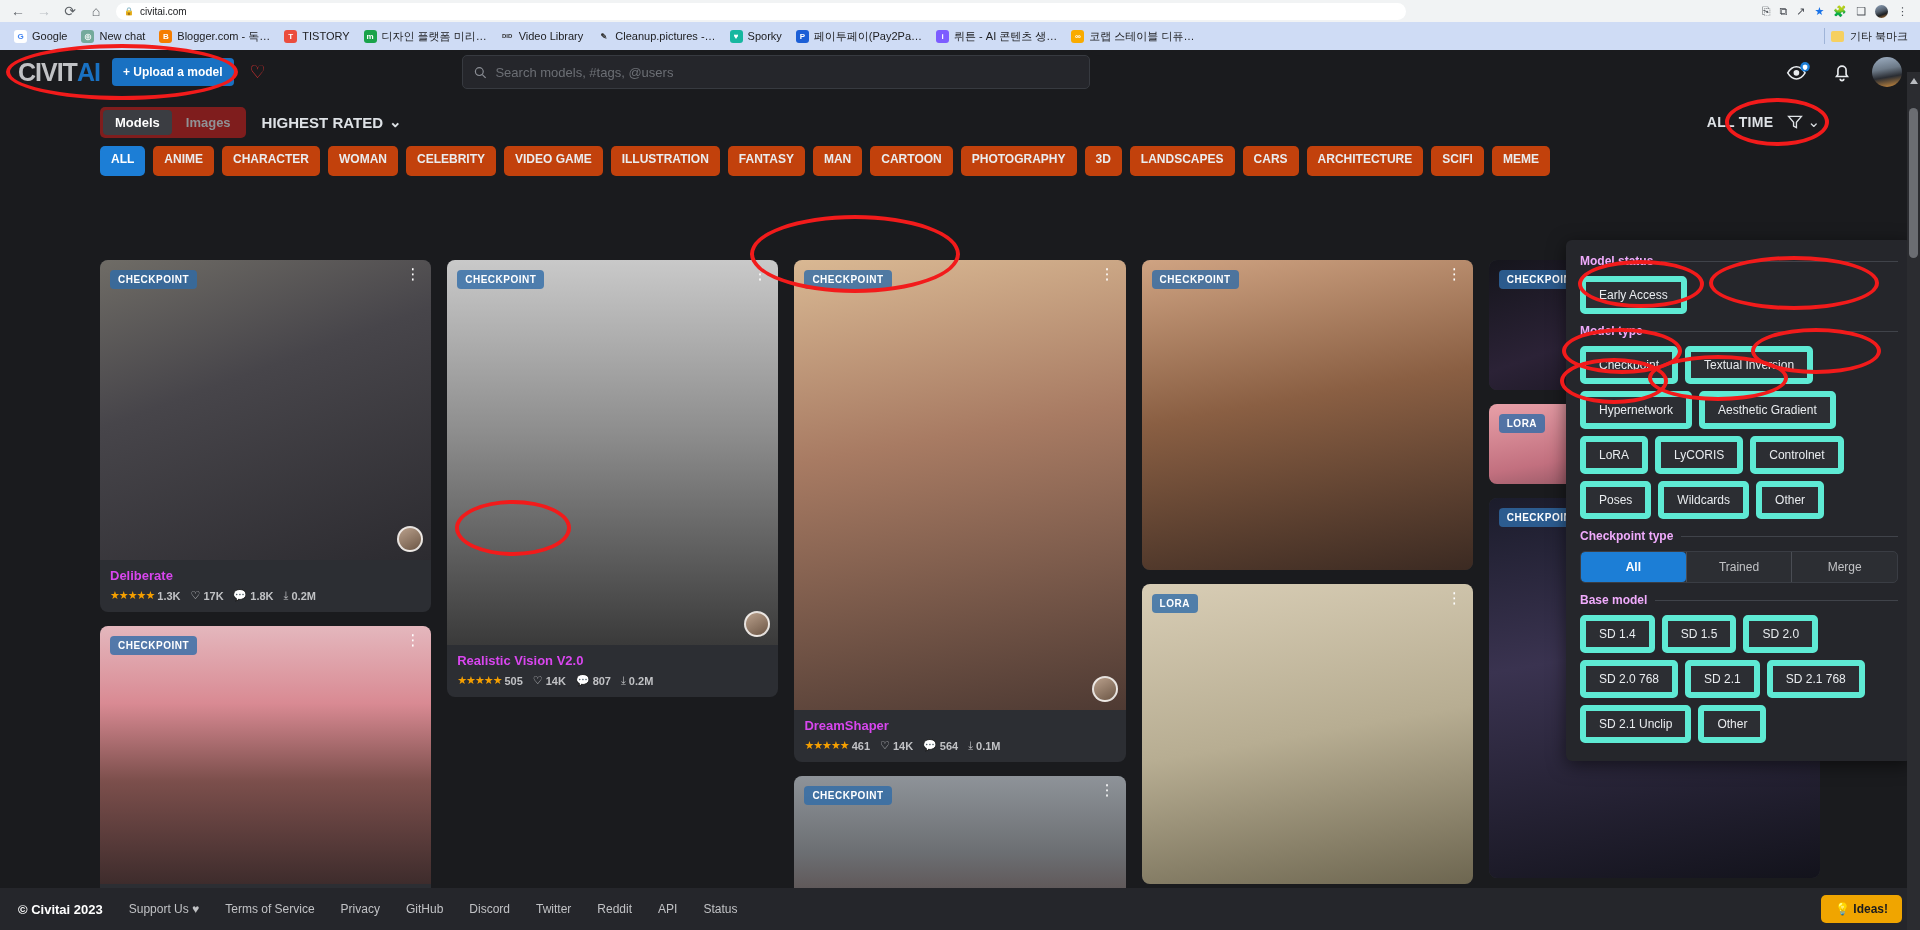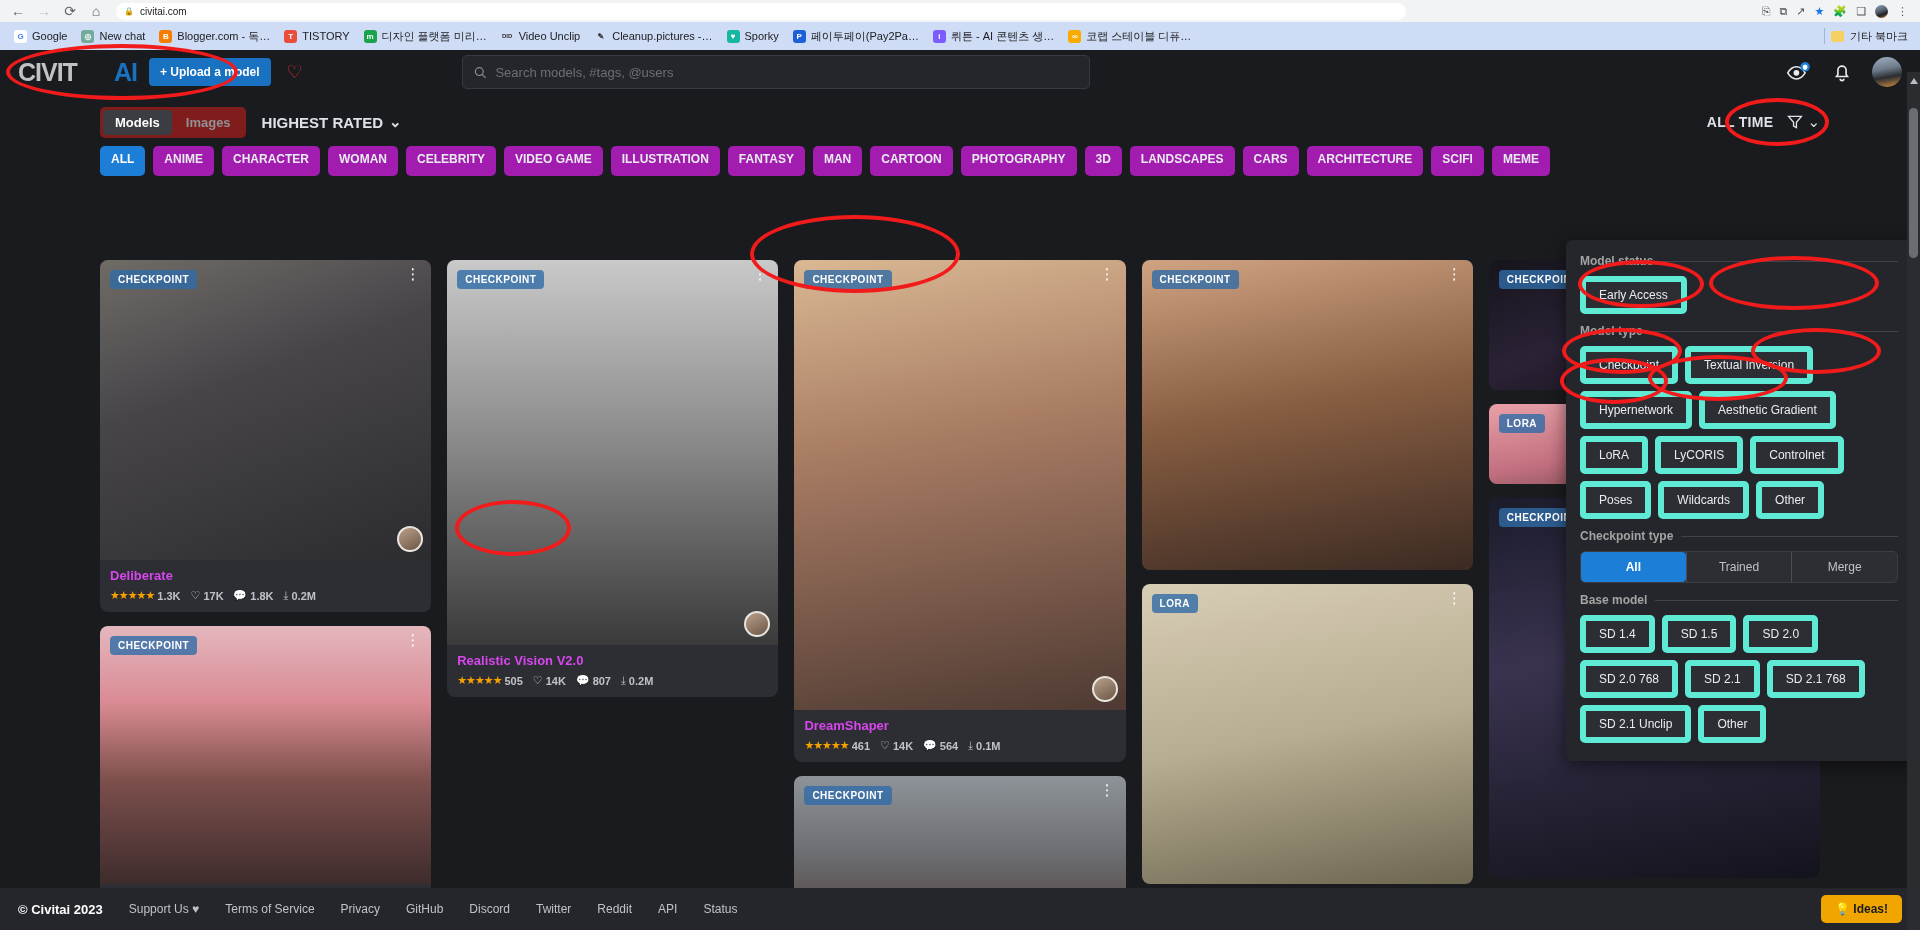--- a/index.html
+++ b/index.html
@@ -44,21 +44,21 @@
   .bm-right { margin-left: auto; display:flex; align-items:center; gap:6px; padding-right:4px;justify-content:center;}
   .bm-sep { width:1px; height:16px; background:#9fb4d8; }
   .folder { width:13px;height:11px;background:#f6d060;border-radius:2px 2px 2px 2px; }
 
   
   .page { position: relative; height: 880px; background: #1a1b1e; }
   .civ-header {
     height: 44px; background: #1a1b1e; display: flex; align-items: center;
     padding: 0 18px; position: relative;
   }
-  .logo { font-size: 25px; font-weight: 800; letter-spacing: -1px; display:flex;gap:37px; }
+  .logo { font-size: 25px; font-weight: 800; letter-spacing: -1px; display:flex; }
   .logo .c1 { color: #c1c2c5; } .logo .c2 { color: #1971c2; }
   .upload-btn {
     background: #1971c2; color: #fff; font-size: 12px; font-weight: 700;
     border-radius: 4px; padding: 7px 11px; margin-left: 12px; cursor: pointer;
     white-space: nowrap;
   }
   .heart-ico { margin-left: 16px; color: #e03131; font-size: 18px; }
   .search-wrap {
     position: absolute; left: 462px; width: 628px; height: 34px;
     background: #25262b; border: 1px solid #373a40; border-radius: 5px;
@@ -80,21 +80,21 @@
   .seg { background: #7f1d1d; border-radius: 5px; padding: 3px; display: flex; gap: 2px;}
   .seg div { font-size: 13px; font-weight: 700; color: #909296; padding: 5px 12px; border-radius: 4px; cursor: pointer;}
   .seg div.active { background: #3b3d42; color: #fff; }
   .sort { margin-left: 16px; font-size: 15px; font-weight: 700; color: #dee2e6; display:flex; align-items:center; gap:6px; cursor:pointer;}
   .period { margin-left: auto; font-size: 14px; font-weight: 700; color: #dee2e6; letter-spacing:.3px;}
   .filter-ico { margin-left: 14px; color: #dee2e6; font-size: 15px; display:flex; align-items:center; gap:4px; cursor:pointer;}
 
   
   .chips { display: flex; gap: 8px; padding: 6px 0 0 100px; overflow: hidden; height: 36px;}
   .chip {
-    background: #a21caf; color: #e9ecef; font-size: 12px; font-weight: 700;
+    background: #c2410c; color: #e9ecef; font-size: 12px; font-weight: 700;
     padding: 6px 11px; border-radius: 5px; white-space: nowrap; cursor: pointer;
   }
   .chip.active { background: #1c7ed6; color: #fff; }
 
   
   .grid {
     position: absolute; top: 210px; left: 100px; right: 100px; bottom: 0;
     column-count: 5; column-gap: 16px;
   }
   .card {
@@ -131,21 +131,21 @@
   .img-pink { background: linear-gradient(170deg,#e8a0a8,#c2707f 50%,#5d3a44); }
 
   
   .filter-panel {
     position: absolute; top: 190px; right: 8px; width: 346px;
     background: #25262b; border-radius: 6px; padding: 12px 14px 18px 14px;
     box-shadow: 0 4px 18px #0008; z-index: 30;
   }
   .fp-sec { display: flex; align-items: center; gap: 8px; margin: 10px 0 8px 0; }
   .fp-sec:first-child { margin-top: 2px; }
-  .fp-sec span { font-size: 12px; font-weight: 700; color: #a3a3a3; white-space: nowrap;}
+  .fp-sec span { font-size: 12px; font-weight: 700; color: #f0abfc; white-space: nowrap;}
   .fp-sec .rule { flex: 1; height: 1px; background: #40434a; }
   .fp-chips { display: flex; flex-wrap: wrap; gap: 7px; }
   .fp-chip {
     background: #2c2e33; border: 6px solid #5eead4; color: #e9ecef;
     font-size: 12px; padding: 6px 13px; border-radius: 5px; cursor: pointer;
   }
   .fp-seg {
     display: flex; background: #2c2e33; border: 1px solid #3a3d44; border-radius: 5px; overflow: hidden;
   }
   .fp-seg div { flex: 1; text-align: center; font-size: 12px; color: #c1c2c5; padding: 8px 0; cursor: pointer;}
@@ -215,21 +215,21 @@
     <div class="bm">
       <span class="fav" style="background:#eb4d3d;color:#ffffff;font-size:8px">T</span>
       <span>TISTORY</span>
     </div>
     <div class="bm">
       <span class="fav" style="background:#1aa34a;color:#ffffff;font-size:8px">m</span>
       <span>디자인 플랫폼 미리…</span>
     </div>
     <div class="bm">
       <span class="fav" style="background:#cfdcf5;color:#333333;font-size:6px">DID</span>
-      <span>Video Unclip</span>
+      <span>Video Library</span>
     </div>
     <div class="bm">
       <span class="fav" style="background:#cfdcf5;color:#333333;font-size:8px">✎</span>
       <span>Cleanup.pictures -…</span>
     </div>
     <div class="bm">
       <span class="fav" style="background:#16b7a0;color:#ffffff;font-size:8px">♥</span>
       <span>Sporky</span>
     </div>
     <div class="bm">

